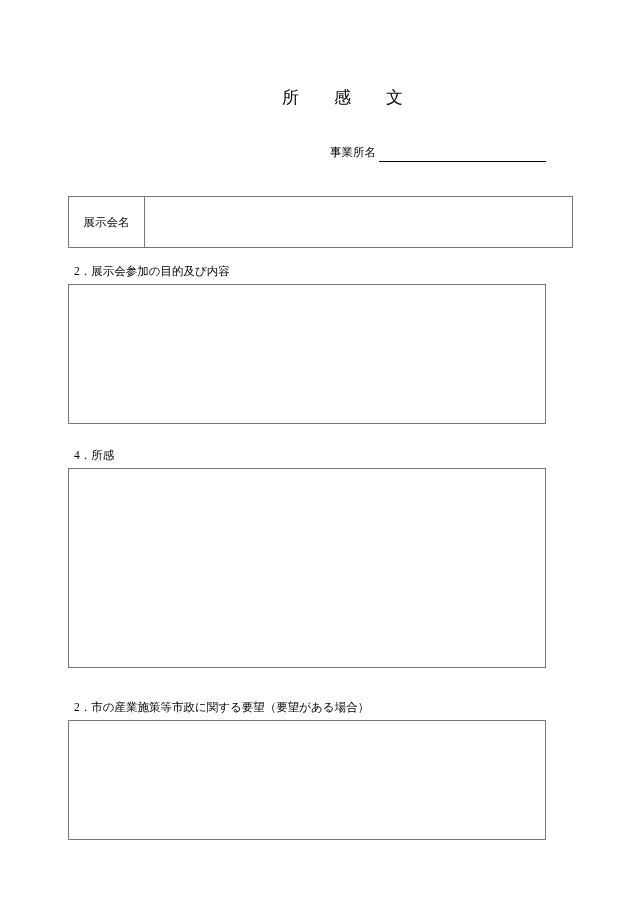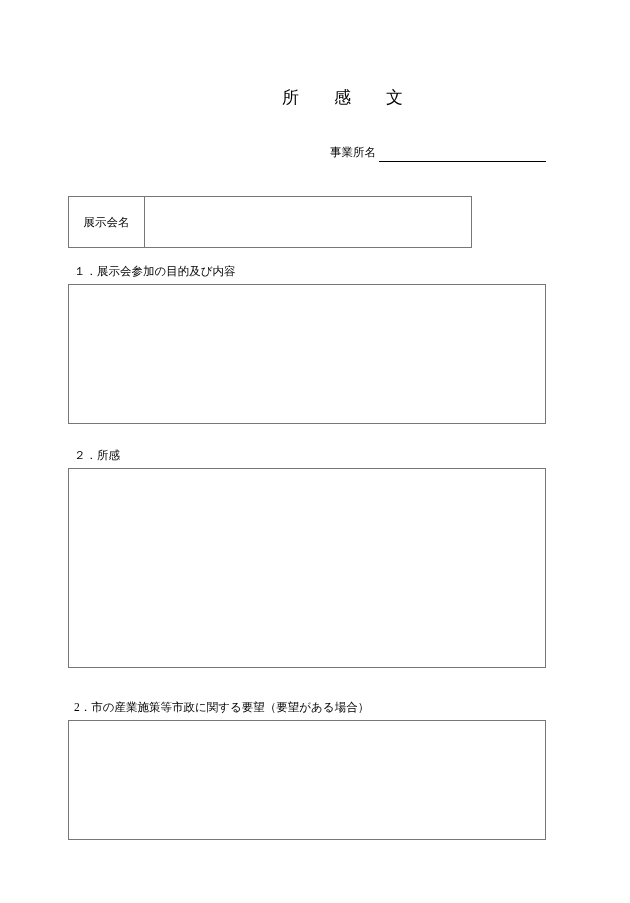--- a/index.html
+++ b/index.html
@@ -54,21 +54,21 @@
     flex: 1;
     border-bottom: 1px solid #000;
     height: 17px;
     margin-left: 3px;
   }
 
   .exhibit-table {
     position: absolute;
     top: 196px;
     left: 68px;
-    width: 404px;
+    width: 505px;
     height: 52px;
     border: 1px solid #777;
     box-sizing: border-box;
     display: flex;
   }
   .exhibit-label-cell {
     width: 76px;
     border-right: 1px solid #777;
     box-sizing: border-box;
     display: flex;
@@ -122,26 +122,26 @@
       <span class="id-line"></span>
     </div>
   </div>
 
   <div class="exhibit-table">
     <div class="exhibit-label-cell">展示会名</div>
     <div class="exhibit-value-cell"></div>
   </div>
 
   <div class="section" id="section-1">
-    <div class="section-heading">１．展示会参加の目的及び内容</div>
+    <div class="section-heading">2．展示会参加の目的及び内容</div>
     <div class="section-box"></div>
   </div>
 
   <div class="section" id="section-2">
-    <div class="section-heading">２．所感</div>
+    <div class="section-heading">4．所感</div>
     <div class="section-box"></div>
   </div>
 
   <div class="section" id="section-3">
     <div class="section-heading">2．市の産業施策等市政に関する要望（要望がある場合）</div>
     <div class="section-box"></div>
   </div>
 
 </div>
 

